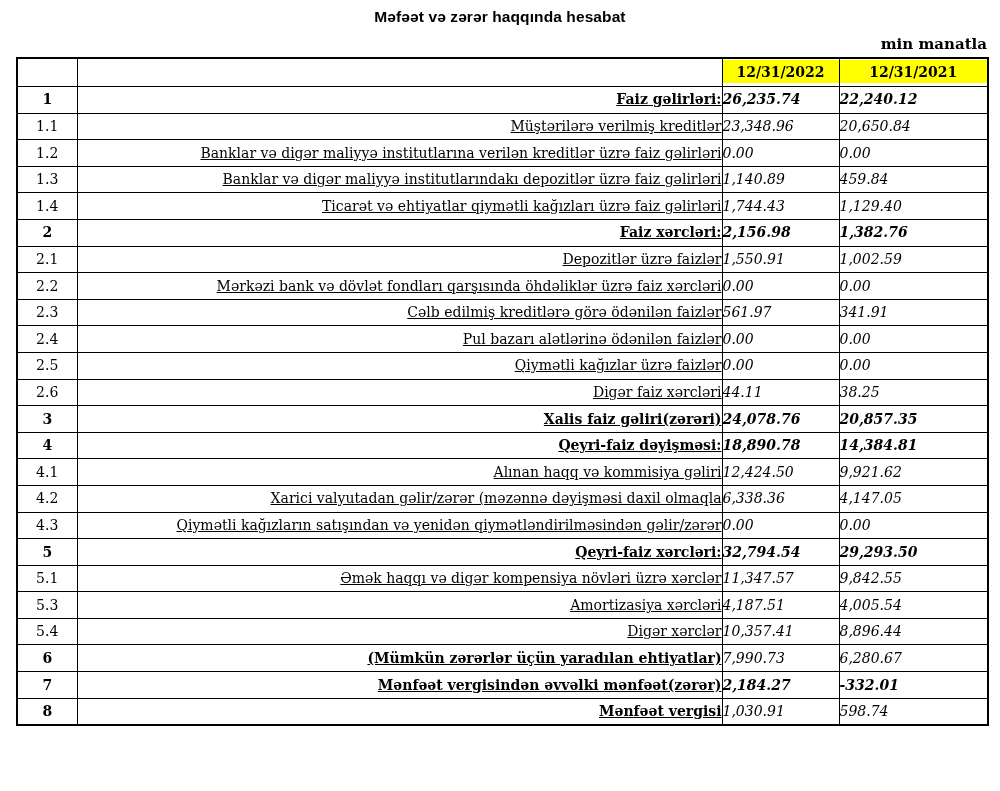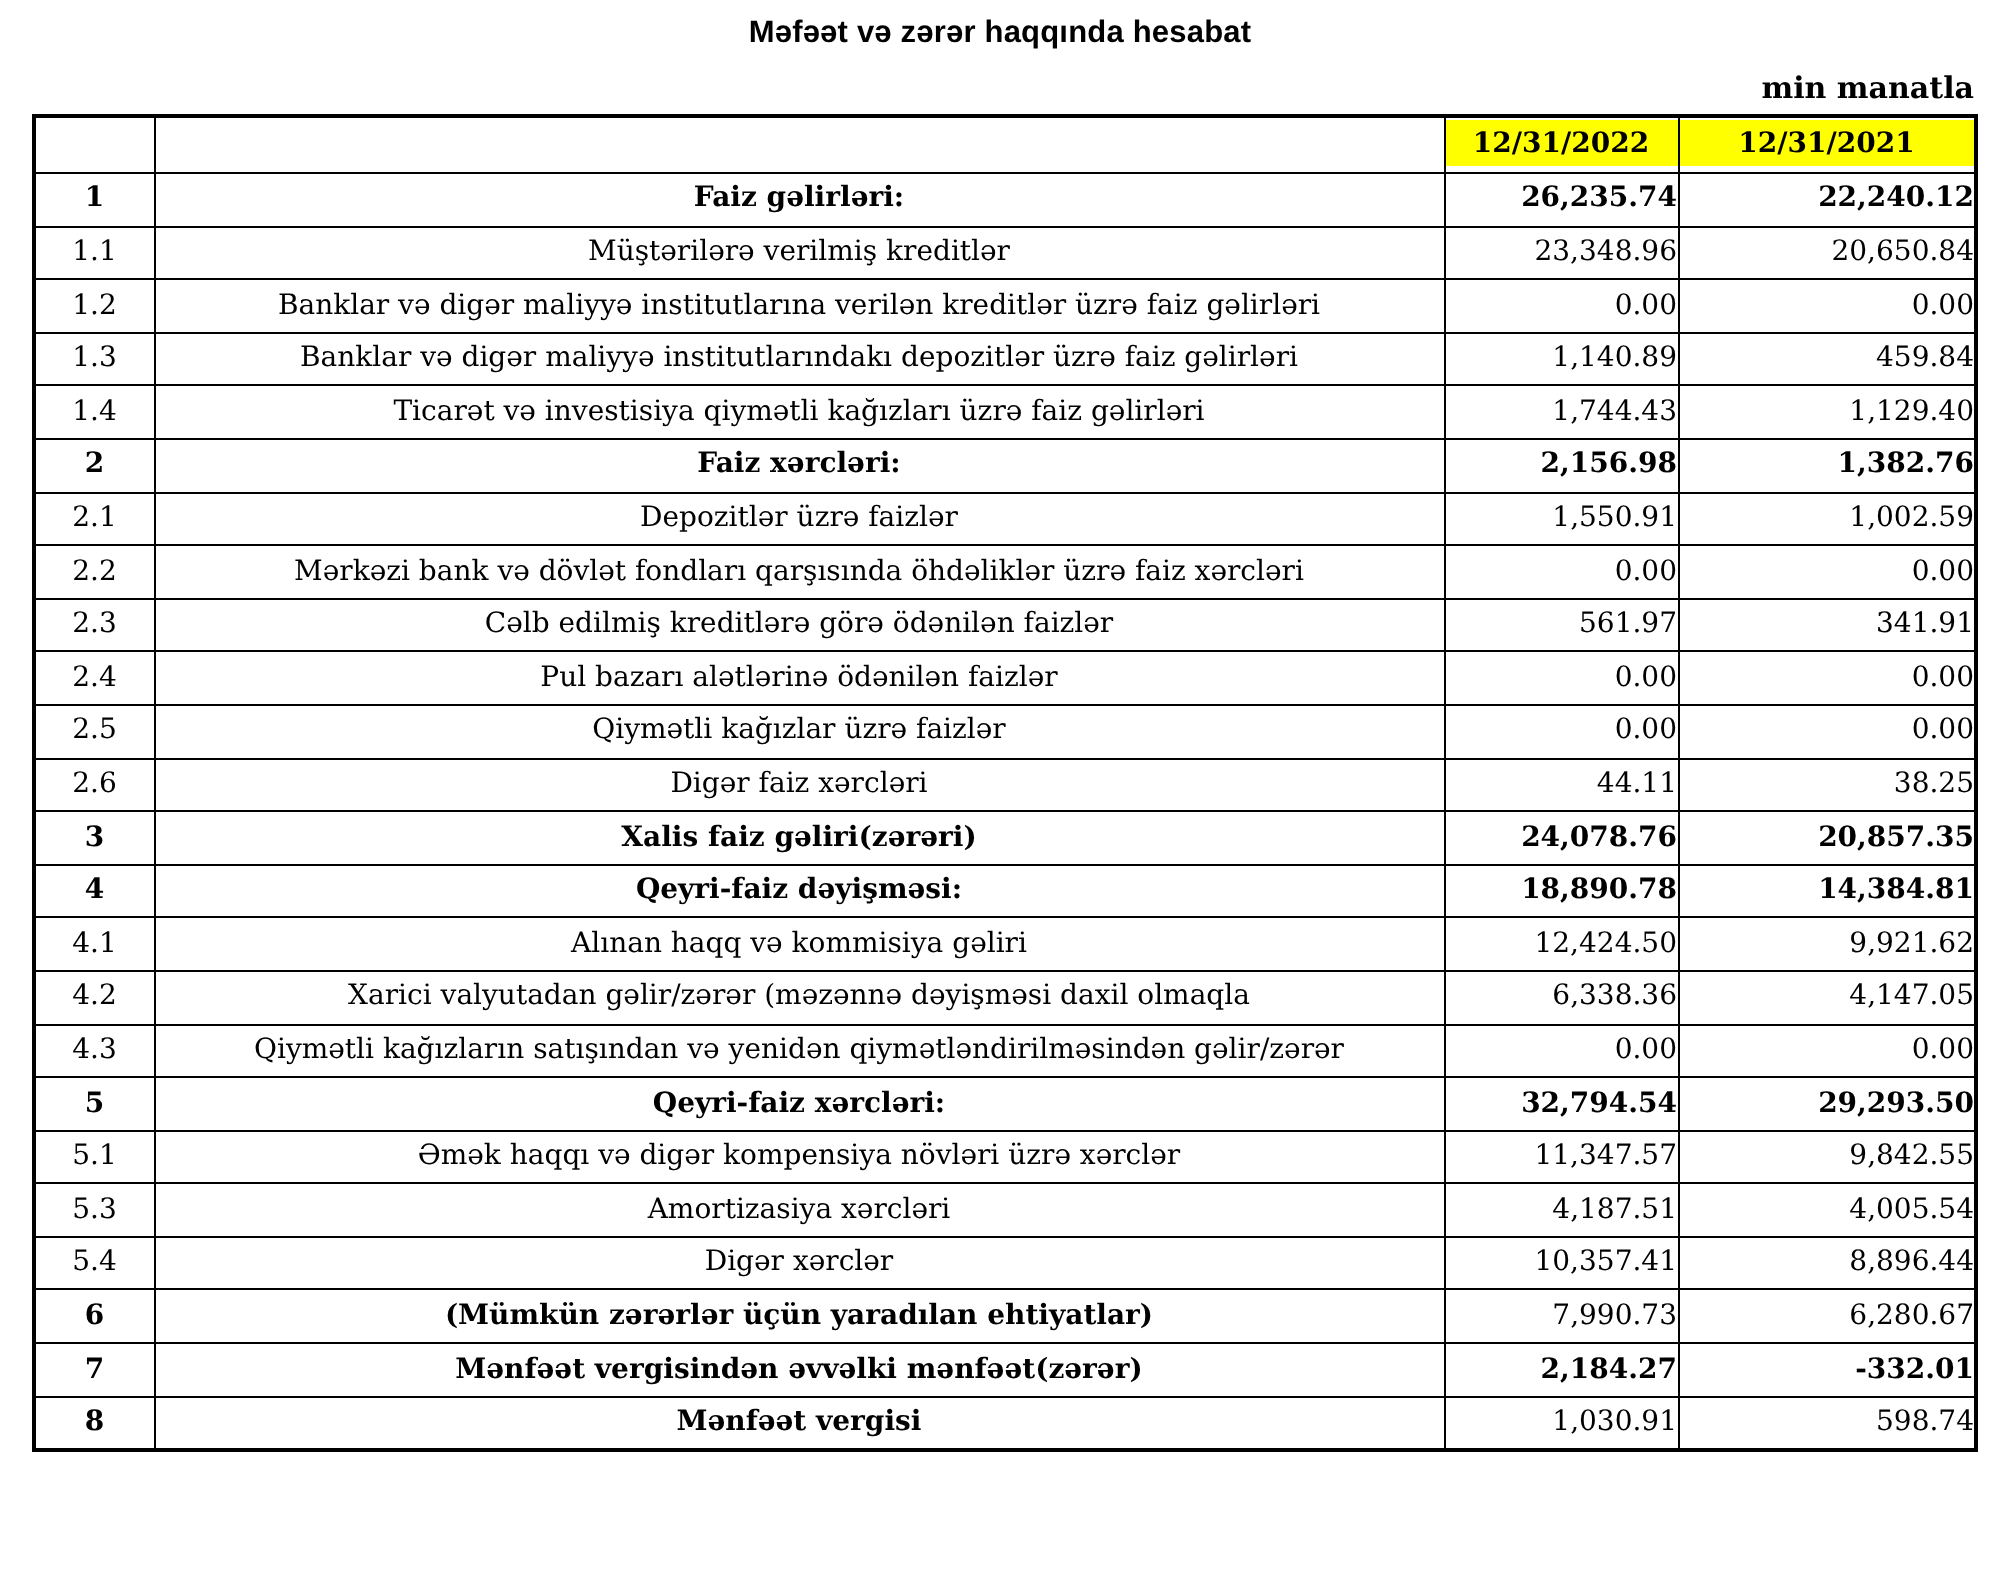--- a/index.html
+++ b/index.html
@@ -44,22 +44,22 @@
     font-size: 14px;
     line-height: 1.05;
     vertical-align: middle;
     padding: 0;
     overflow: hidden;
     white-space: nowrap;
   }
   tr.hdr td { height: 27px; margin-top: 14px; }
   tr.row td { height: 25.6px; }
   td.num   { text-align: center; }
-  td.label { text-align: center;  padding-left: 6px; }
-  td.val   { text-align: right; padding-right: 5px; }
+  td.label { text-align: right;  padding-left: 6px; text-decoration: underline; }
+  td.val   { text-align: left; padding-right: 5px; font-style: italic; }
   td.hl {
     background-color: var(--header_highlight, #ffff00);
     box-shadow: inset 0 -3px 0 0 #ffffff, inset 0 1px 0 0 #ffffff;
     text-align: center;
     font-weight: bold;
     font-size: 14.5px;
   }
   .b { font-weight: bold; }
 </style>
 </head>
@@ -104,21 +104,21 @@
           <td class="val">0.00</td>
         </tr>
         <tr class="row">
           <td class="num">1.3</td>
           <td class="label">Banklar və digər maliyyə institutlarındakı depozitlər üzrə faiz gəlirləri</td>
           <td class="val">1,140.89</td>
           <td class="val">459.84</td>
         </tr>
         <tr class="row">
           <td class="num">1.4</td>
-          <td class="label">Ticarət və investisiya qiymətli kağızları üzrə faiz gəlirləri</td>
+          <td class="label">Ticarət və ehtiyatlar qiymətli kağızları üzrə faiz gəlirləri</td>
           <td class="val">1,744.43</td>
           <td class="val">1,129.40</td>
         </tr>
         <tr class="row">
           <td class="num b">2</td>
           <td class="label b">Faiz xərcləri:</td>
           <td class="val b">2,156.98</td>
           <td class="val b">1,382.76</td>
         </tr>
         <tr class="row">

